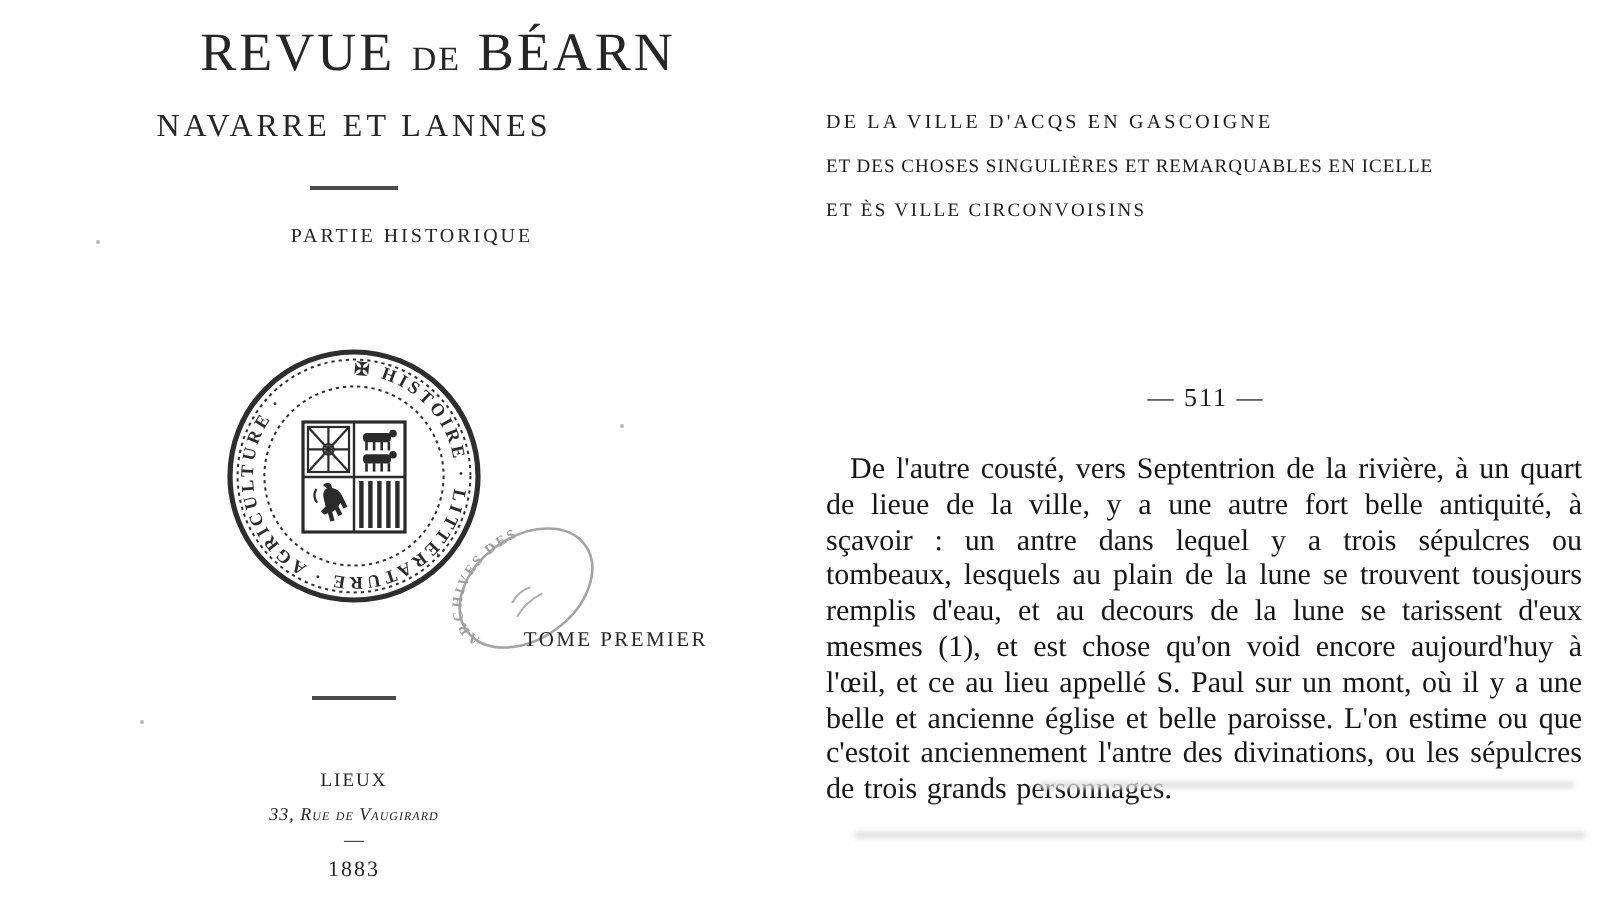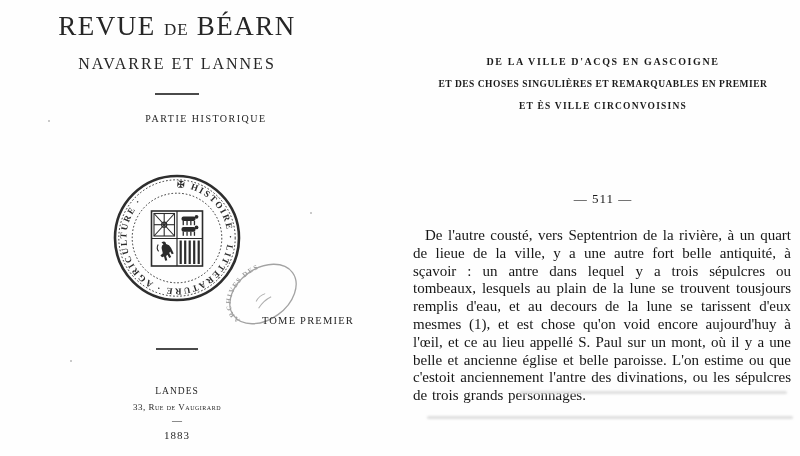--- a/index.html
+++ b/index.html
@@ -3,40 +3,40 @@
 <meta charset="utf-8">
 <style>
   html,body{margin:0;padding:0;}
   body{width:800px;height:456px;overflow:hidden;background:#ffffff;
        font-family:"Liberation Serif","DejaVu Serif",serif;}
   .screen{position:relative;width:800px;height:456px;background:#fefefe;color:#222;}
 
   
   .page-left{position:absolute;left:0;top:0;width:354px;height:456px;}
   .pl{position:absolute;left:0;width:100%;text-align:center;color:#262626;white-space:nowrap;}
-  .title{top:11px;font-size:27px;letter-spacing:1.5px;}
+  .title{top:11px;font-size:27px;letter-spacing:1.5px;margin-left:42px;}
   .title .de{font-size:17px;letter-spacing:1px;}
   .subtitle{top:55px;font-size:16px;letter-spacing:2px;}
   .rule{position:absolute;left:50%;transform:translateX(-50%);height:2px;background:#4a4a4a;}
   .rule-1{top:93px;width:44px;}
   .rule-2{top:348px;width:42px;}
   .part-1{top:113px;font-size:10px;letter-spacing:1.5px;padding-left:29px;}
   .part-2{top:137px;font-size:9px;letter-spacing:0.3px;}
   .seal{position:absolute;left:113px;top:174px;width:128px;height:128px;}
   .stamp{position:absolute;left:223px;top:265px;width:80px;height:58px;
          transform:rotate(-36deg);opacity:0.85;}
   .tome{top:315px;font-size:10.5px;letter-spacing:1.2px;text-align:right;}
   .paris{top:386px;font-size:9.5px;letter-spacing:1px;}
-  .address{top:402px;font-size:9px;letter-spacing:0.5px;font-variant:small-caps;}
+  .address{top:402px;font-size:9px;letter-spacing:0.5px;font-variant:small-caps;font-style:italic;}
   .imprint-dash{top:415px;font-size:10px;}
   .year{top:429px;font-size:11px;letter-spacing:1px;}
 
   
   .page-right{position:absolute;left:413px;top:0;width:380px;height:456px;color:#1b1b1b;}
-  .rp-head{position:absolute;top:56px;left:0;width:100%;text-align:center;font-weight:bold;}
+  .rp-head{position:absolute;top:56px;left:0;width:100%;text-align:left;}
   .rp-h{white-space:nowrap;}
   .rp-h1{font-size:10px;letter-spacing:1.6px;margin-bottom:12px;}
   .rp-h2{font-size:9.5px;letter-spacing:0.5px;margin-bottom:12px;}
   .rp-h3{font-size:9.5px;letter-spacing:1.2px;}
   .page-num{position:absolute;top:191px;left:0;width:100%;text-align:center;
             font-size:13px;letter-spacing:1px;}
   .body-text{position:absolute;top:227px;left:0;width:378px;font-size:15px;
              line-height:17.8px;text-align:justify;text-indent:12px;
              word-spacing:1px;color:#161616;}
   .ghost{position:absolute;height:3px;background:#dedede;filter:blur(1.2px);
@@ -126,35 +126,35 @@
       <path id="stamparc" d="M7,36 A33,22 0 0 1 73,20" fill="none"></path>
       <text font-size="7" font-weight="bold" letter-spacing="1.2" fill="#8e8e8e">
         <textPath href="#stamparc">ARCHIVES DES</textPath>
       </text>
       <path d="M30,31 q6,-3 12,-1 M28,38 q8,-3.5 17,-2" stroke="#a2a2a2" stroke-width="1" fill="none"></path>
     </svg>
 
     <div class="pl tome">TOME PREMIER</div>
     <div class="rule rule-2"></div>
 
-    <div class="pl paris">LANDES</div>
+    <div class="pl paris">LIEUX</div>
     <div class="pl address">33, Rue de Vaugirard</div>
     <div class="pl imprint-dash">—</div>
     <div class="pl year">1883</div>
 
     <div class="speck" style="left:48px;top:120px"></div>
     <div class="speck" style="left:310px;top:212px"></div>
     <div class="speck" style="left:70px;top:360px"></div>
   </div>
 
   <div class="page-right">
 
     <div class="rp-head">
       <div class="rp-h rp-h1">DE LA VILLE D'ACQS EN GASCOIGNE</div>
-      <div class="rp-h rp-h2">ET DES CHOSES SINGULIÈRES ET REMARQUABLES EN PREMIER</div>
+      <div class="rp-h rp-h2">ET DES CHOSES SINGULIÈRES ET REMARQUABLES EN ICELLE</div>
       <div class="rp-h rp-h3">ET ÈS VILLE CIRCONVOISINS</div>
     </div>
 
     <div class="page-num">— 511 —</div>
 
     <div class="body-text">De l'autre cousté, vers Septentrion de la rivière, à un quart de lieue de la ville, y a une autre fort belle antiquité, à sçavoir : un antre dans lequel y a trois sépulcres ou tombeaux, lesquels au plain de la lune se trouvent tousjours remplis d'eau, et au decours de la lune se tarissent d'eux mesmes (1), et est chose qu'on void encore aujourd'huy à l'œil, et ce au lieu appellé S. Paul sur un mont, où il y a une belle et ancienne église et belle paroisse. L'on estime ou que c'estoit anciennement l'antre des divinations, ou les sépulcres de trois grands personnages.</div>
 
     <div class="ghost ghost-1"></div>
     <div class="ghost ghost-2"></div>
   </div>

